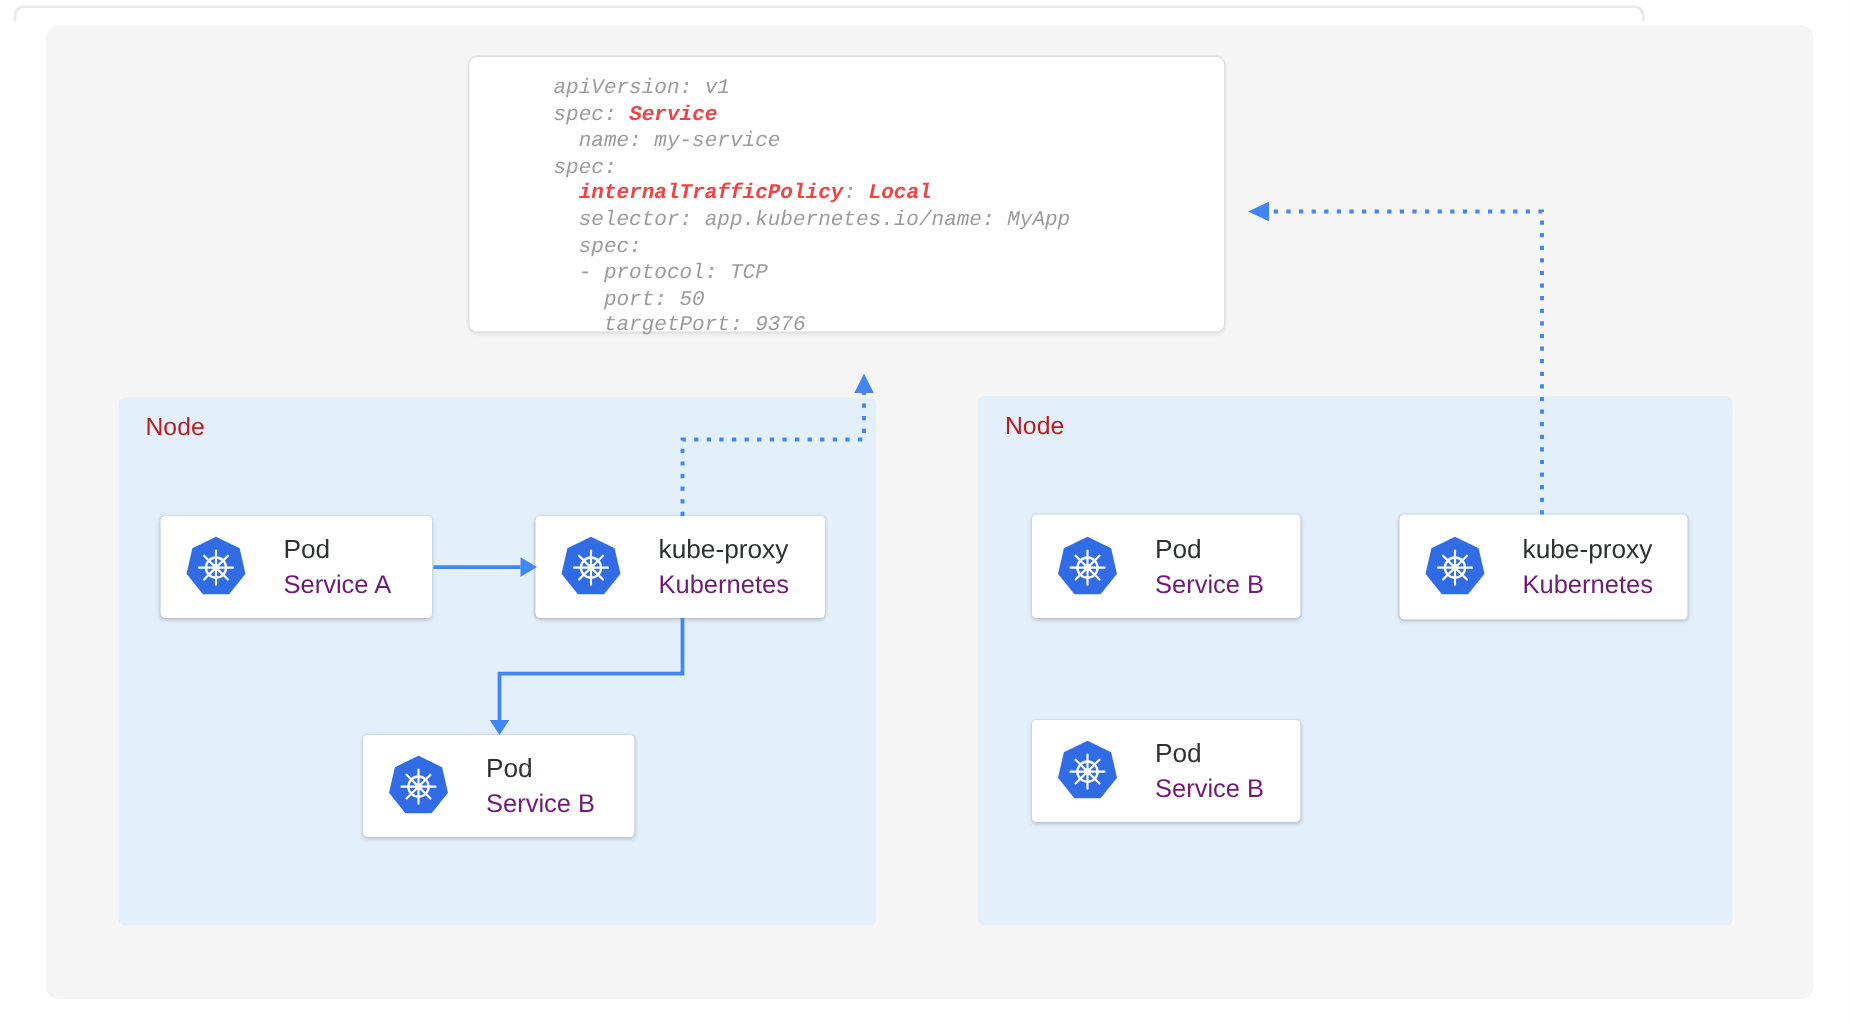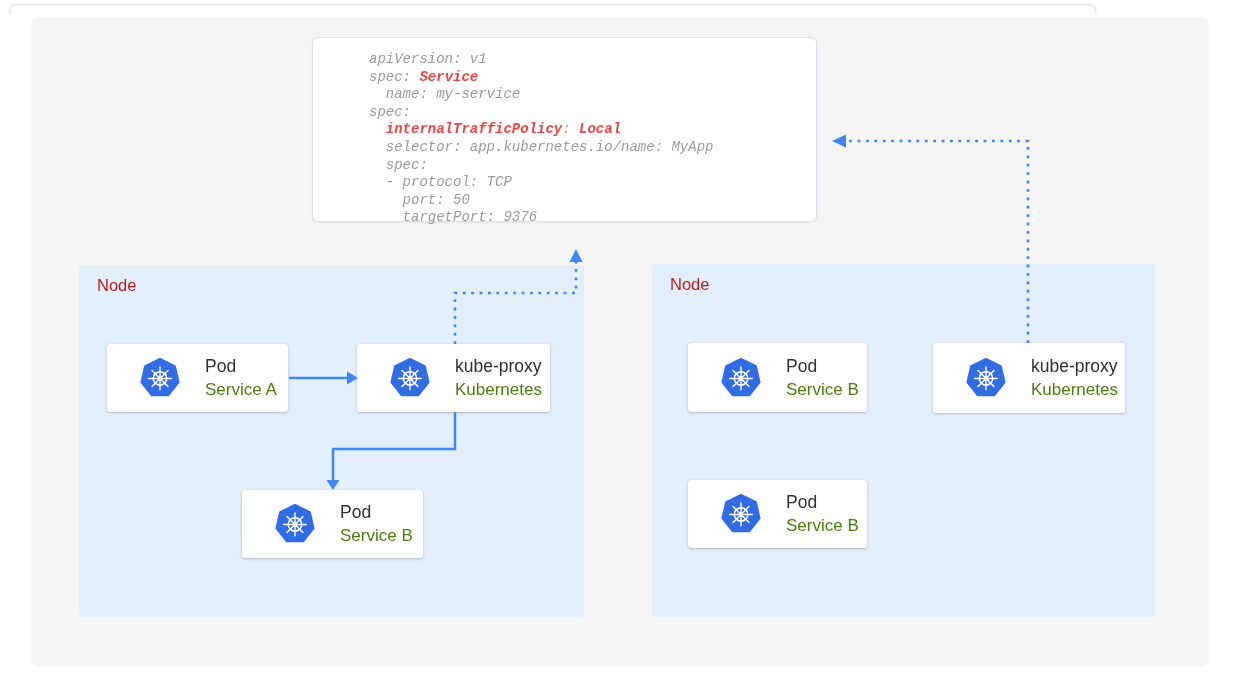--- a/index.html
+++ b/index.html
@@ -28,26 +28,26 @@
   }
   .node-left{left:79px;top:265px;width:505px;height:352px;}
   .node-right{left:652px;top:264px;width:503px;height:353px;}
   .node-label{
     position:absolute;left:18px;top:11px;font-size:16.5px;color:#b91c1c;
   }
   .entity-card{
     position:absolute;background:#ffffff;border-radius:3px;
     box-shadow:0 1px 3px rgba(60,64,67,.28),0 0 1px rgba(60,64,67,.15);
     display:flex;align-items:center;box-sizing:border-box;
-    padding-left:32px;
+    padding-left:16px;
   }
   .entity-card .k8s{width:42px;height:42px;flex:0 0 42px;}
   .entity-card .txt{margin-left:24px;}
   .entity-title{font-size:17.5px;color:#2e3134;line-height:23px;}
-  .entity-sub{font-size:17px;color:#4d7c0f;line-height:23px;}
+  .entity-sub{font-size:17px;color:#701a75;line-height:23px;}
   .arrows{position:absolute;left:0;top:0;pointer-events:none;}
   .hidden-defs{position:absolute;width:0;height:0;overflow:hidden;}
 </style>
 </head>
 <body>
 
 <div class="page">
 
   <svg class="hidden-defs" aria-hidden="true">
     <defs>

